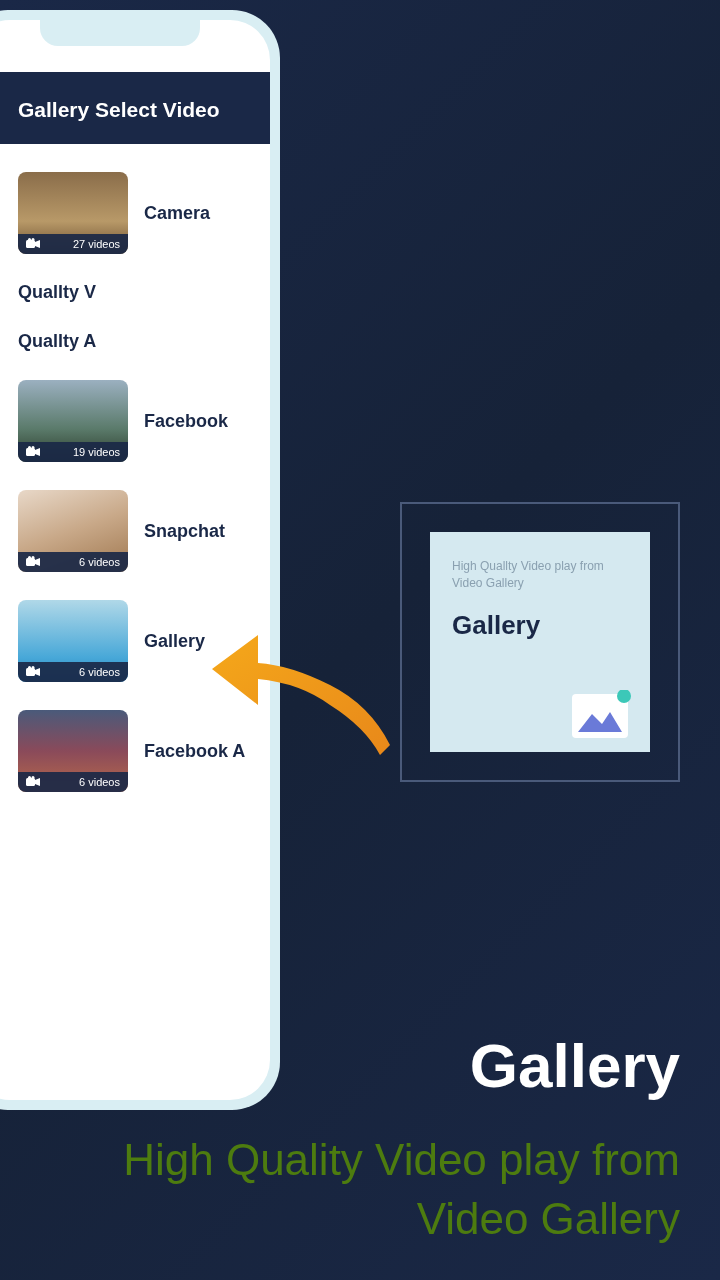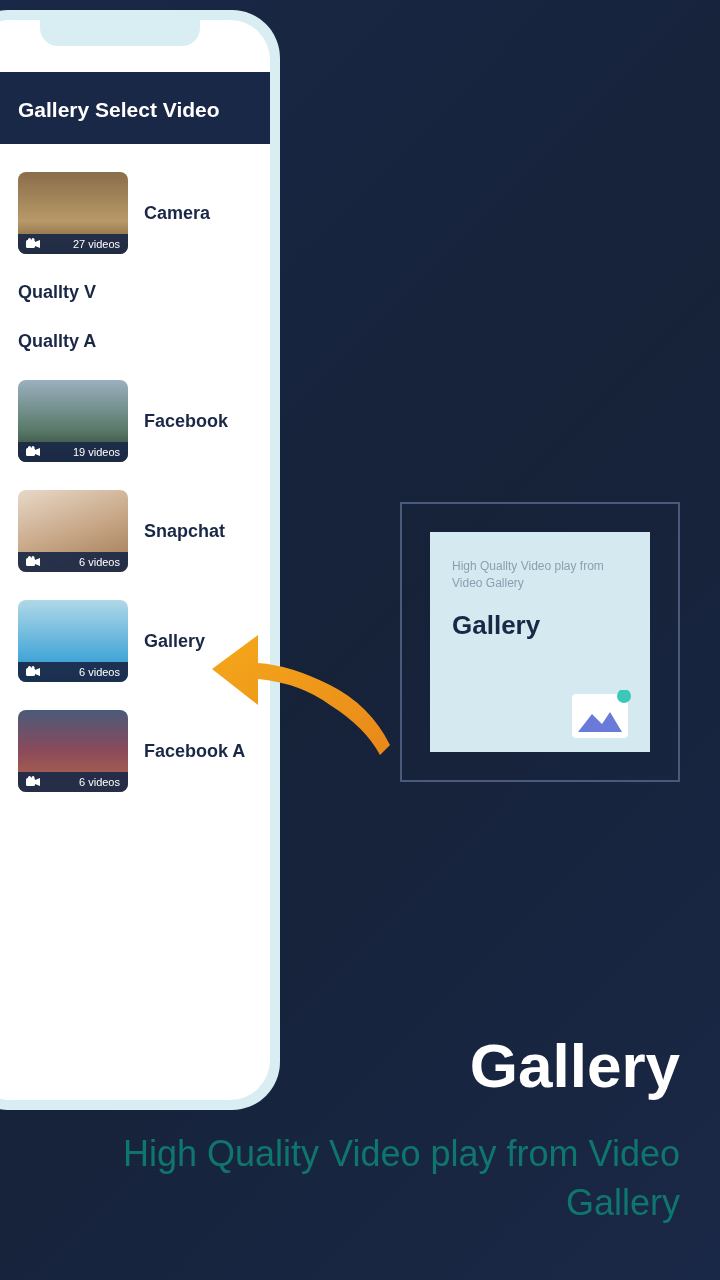--- a/index.html
+++ b/index.html
@@ -155,22 +155,22 @@
   color: #fff;
   font-size: 62px;
   font-weight: 800;
   text-align: right;
 }
 .hero-sub {
   position: absolute;
   right: 40px;
   left: 40px;
   top: 1130px;
-  color: #0f766e;
-  font-size: 36px;
+  color: #4d7c0f;
+  font-size: 44px;
   font-weight: 300;
   text-align: right;
   line-height: 1.35;
 }
 </style>
 </head>
 <body>
 
 <div class="phone-frame">
   <div class="phone-speaker"></div>

